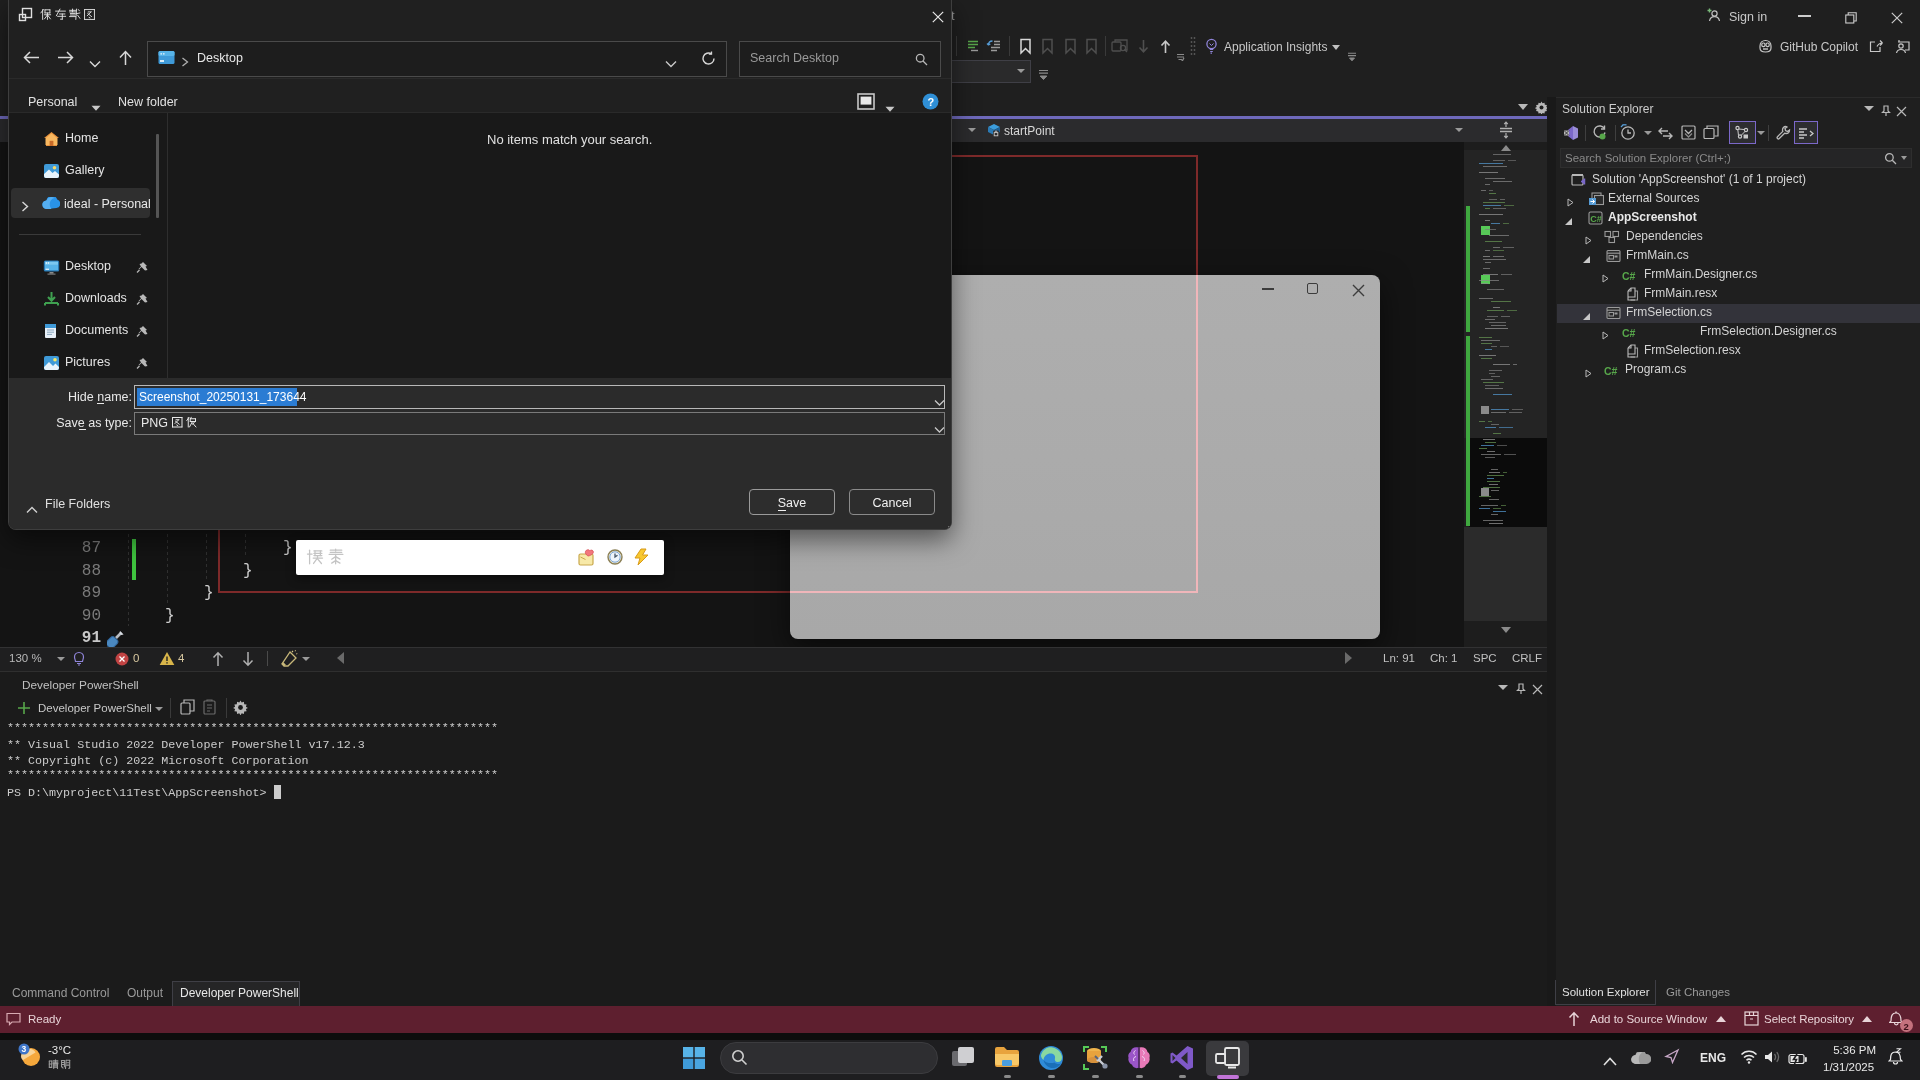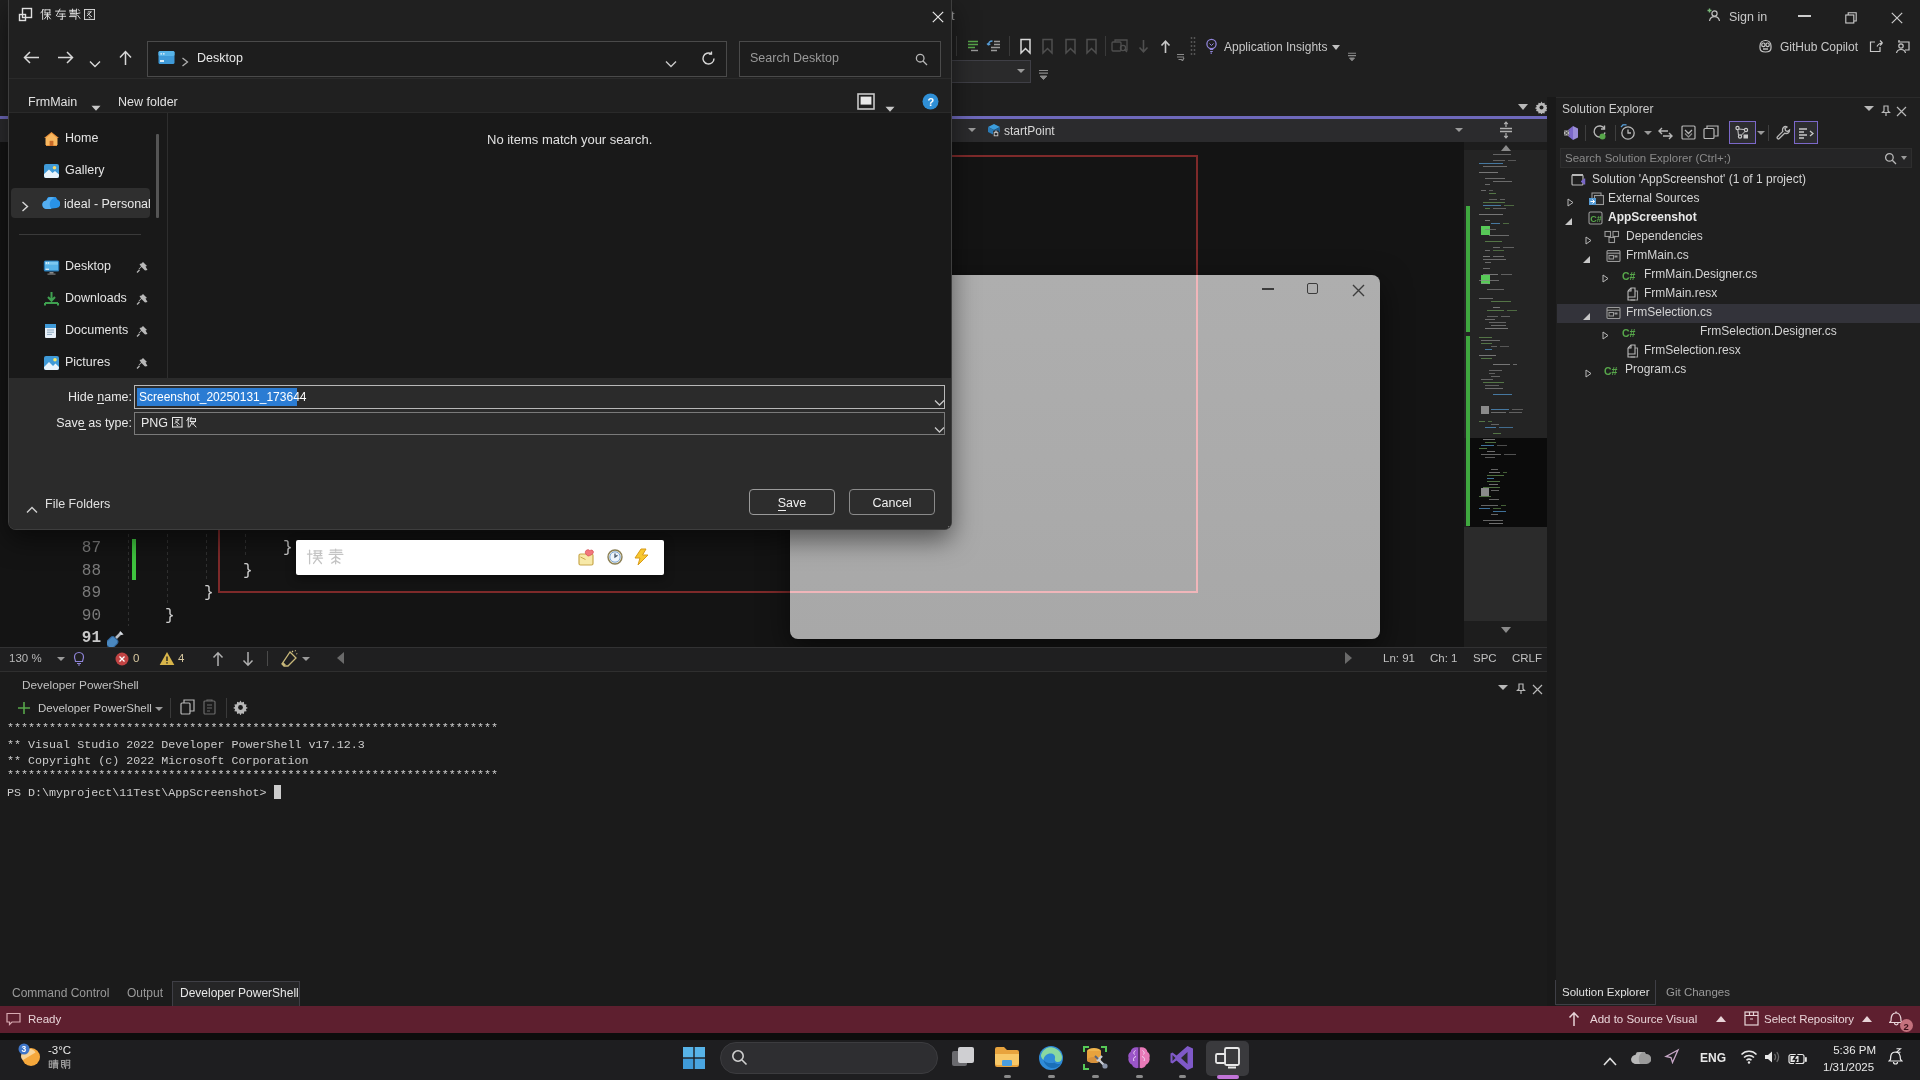--- a/index.html
+++ b/index.html
@@ -565,21 +565,21 @@
 <div class="ab" style="left:172px;top:981px;width:128px;height:25px;background:#252526;border:1px solid #3f3f46;border-bottom:none;"></div>
 <div class="ab" style="left:180px;top:986px;font:normal 12px 'Liberation Sans',sans-serif;color:#e8e8e8;white-space:pre;">Developer PowerShell</div>
 <div class="ab" style="left:0;top:1006px;width:1920px;height:27px;background:#5e1f2f;"></div>
 <div class="ab" style="left:6px;top:1012px;width:15px;height:15px"><svg width="15" height="15" viewBox="0 0 15 15" fill="none" stroke="#d8aab2" stroke-width="1.2">
         <path d="M1 1.5 H14 V10 H6 L3.5 12.5 V10 H1 Z"></path>
       </svg></div>
     <div class="ab" style="left:28px;top:1013px;font:normal 11.5px 'Liberation Sans',sans-serif;color:#e8d4d8;white-space:pre;">Ready</div>
 <div class="ab" style="left:1568px;top:1011px;width:12px;height:16px"><svg width="12" height="16" viewBox="0 0 12 16" fill="none" stroke="#e8d4d8" stroke-width="1.5">
         <path d="M6 15 V2.5 M1.5 6.5 L6 1.8 L10.5 6.5"></path>
       </svg></div>
-    <div class="ab" style="left:1590px;top:1013px;font:normal 11.5px 'Liberation Sans',sans-serif;color:#e8d4d8;white-space:pre;">Add to Source Visual</div>
+    <div class="ab" style="left:1590px;top:1013px;font:normal 11.5px 'Liberation Sans',sans-serif;color:#e8d4d8;white-space:pre;">Add to Source Window</div>
 <div class="ab" style="left:1716px;top:1016px;width:0;height:0;border-left:5px solid transparent;border-right:5px solid transparent;border-bottom:6px solid #e8d4d8;"></div>
     <div class="ab" style="left:1744px;top:1011px;width:15px;height:15px"><svg width="15" height="15" viewBox="0 0 15 15" fill="none" stroke="#e8d4d8" stroke-width="1.2">
         <rect x="1" y="1" width="13" height="13"></rect>
         <path d="M1 4.5 h13 M5.5 1 v3.5 M9.5 1 v3.5 M6 8 h3"></path>
       </svg></div>
     <div class="ab" style="left:1764px;top:1013px;font:normal 11.5px 'Liberation Sans',sans-serif;color:#e8d4d8;white-space:pre;">Select Repository</div>
 <div class="ab" style="left:1862px;top:1016px;width:0;height:0;border-left:5px solid transparent;border-right:5px solid transparent;border-bottom:6px solid #e8d4d8;"></div>
     <div class="ab" style="left:1889px;top:1010px;width:14px;height:16px"><svg width="14" height="16" viewBox="0 0 14 16" fill="none" stroke="#e8d4d8" stroke-width="1.2">
         <path d="M2 11 C2 6 3 3 7 3 C11 3 12 6 12 11 L13.5 12.5 H0.5 Z M5.5 13 a1.8 1.8 0 0 0 3.6 0"></path>
         <path d="M7 3 V1.5" stroke-width="1.4"></path>
@@ -807,21 +807,21 @@
           <path d="M13 7.5 A5.5 5.5 0 1 1 10.5 2.9"></path>
           <path d="M10.5 0.5 V3.2 H7.8" stroke-width="1.3"></path>
         </svg></div>
       <div class="ab" style="left:730px;top:41px;width:202px;height:36px;border:1px solid #4a4a4a;background:#1d1d1d;"></div>
 <div class="ab" style="left:741px;top:51px;font:normal 12.5px 'Liberation Sans',sans-serif;color:#9a9a9a;white-space:pre;">Search Desktop</div>
 <div class="ab" style="left:906px;top:52px;width:13px;height:13px"><svg width="13" height="13" viewBox="0 0 13 13" fill="none" stroke="#b8b8b8" stroke-width="1.3">
           <circle cx="5.2" cy="5.2" r="3.8"></circle>
           <path d="M8 8 L12 12"></path>
         </svg></div>
       <div class="ab" style="left:0px;top:78px;width:944px;height:1px;background:#2a2a2a;"></div>
-<div class="ab" style="left:19px;top:95px;font:normal 12.5px 'Liberation Sans',sans-serif;color:#e0e0e0;white-space:pre;">FrmMain</div>
+<div class="ab" style="left:19px;top:95px;font:normal 12.5px 'Liberation Sans',sans-serif;color:#e0e0e0;white-space:pre;">Personal</div>
 <div class="ab" style="left:82px;top:98px;width:10px;height:7px"><svg width="10" height="7" viewBox="0 0 10 7" fill="#c8c8c8">
           <path d="M0.5 0.8 L5 5.8 L9.5 0.8 Z"></path>
         </svg></div>
       <div class="ab" style="left:109px;top:95px;font:normal 12.5px 'Liberation Sans',sans-serif;color:#e0e0e0;white-space:pre;">New folder</div>
 <div class="ab" style="left:848px;top:93px;width:18px;height:17px"><svg width="18" height="17" viewBox="0 0 18 17">
           <rect x="1" y="1" width="16" height="15" fill="none" stroke="#c8c8c8" stroke-width="1.6"></rect>
           <rect x="3.6" y="3.6" width="10.8" height="8" fill="#e8e8e8"></rect>
         </svg></div>
       <div class="ab" style="left:876px;top:99px;width:10px;height:7px"><svg width="10" height="7" viewBox="0 0 10 7" fill="#c8c8c8">
           <path d="M0.5 0.8 L5 5.8 L9.5 0.8 Z"></path>

